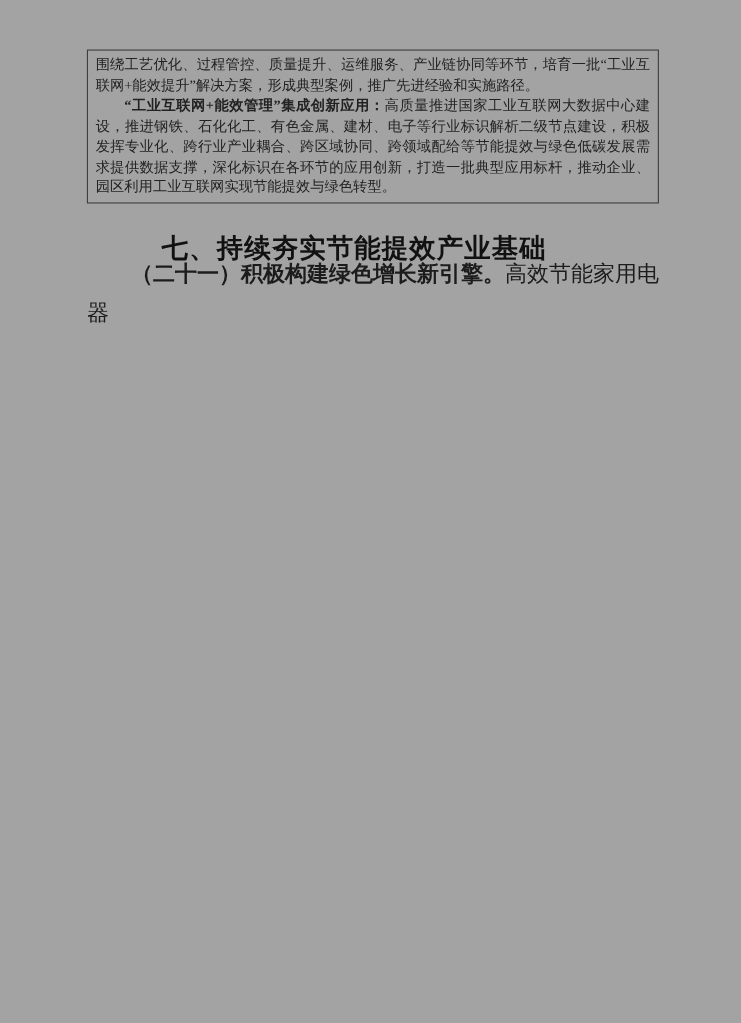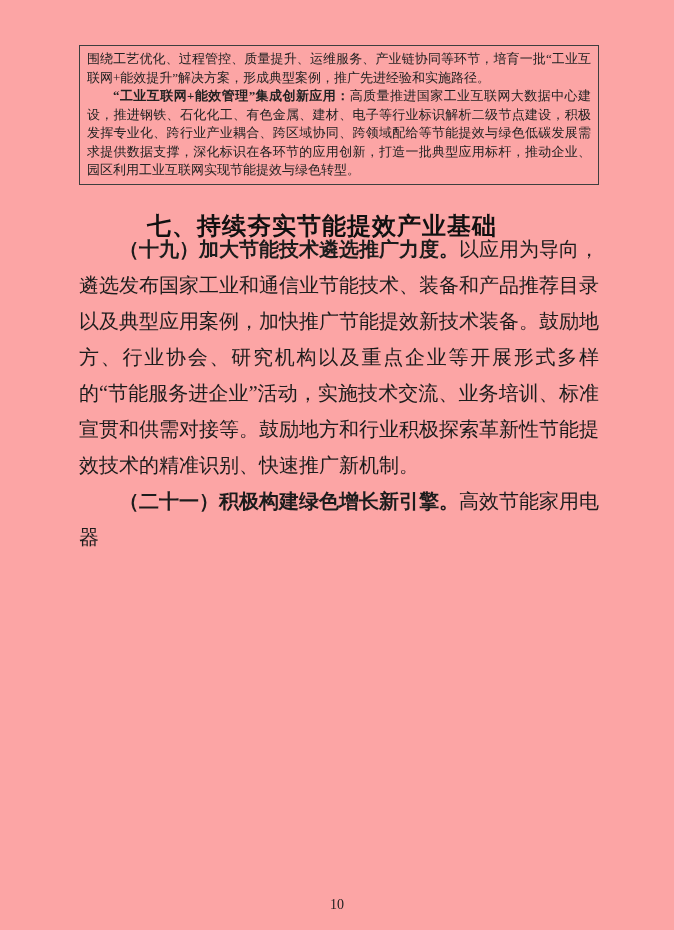--- a/index.html
+++ b/index.html
@@ -4,21 +4,21 @@
 <style>
   html, body {
     margin: 0;
     padding: 0;
     background: #ffffff;
   }
   .page {
     position: relative;
     width: 674px;
     height: 930px;
-    background: #fca5a5;
+    background: #a3a3a3;
     color: #1c1c1c;
     font-family: "Liberation Serif", serif;
     overflow: hidden;
   }
   
   .callout {
     position: absolute;
     left: 79px;
     top: 45px;
     width: 504px;
@@ -89,19 +89,17 @@
 <div class="page">
 
   <div class="callout">
     <p class="no-indent"><b></b><span>围绕工艺优化、过程管控、质量提升、运维服务、产业链协同等环节，培育一批“工业互联网+能效提升”解决方案，形成典型案例，推广先进经验和实施路径。</span></p>
     <p class="indent"><b>“工业互联网+能效管理”集成创新应用：</b><span>高质量推进国家工业互联网大数据中心建设，推进钢铁、石化化工、有色金属、建材、电子等行业标识解析二级节点建设，积极发挥专业化、跨行业产业耦合、跨区域协同、跨领域配给等节能提效与绿色低碳发展需求提供数据支撑，深化标识在各环节的应用创新，打造一批典型应用标杆，推动企业、园区利用工业互联网实现节能提效与绿色转型。</span></p>
   </div>
 
   <h2 class="heading">七、持续夯实节能提效产业基础</h2>
 
   <div class="body-text">
-    <p><b>（十九）加大节能技术遴选推广力度。</b><span>以应用为导向，遴选发布国家工业和通信业节能技术、装备和产品推荐目录以及典型应用案例，加快推广节能提效新技术装备。鼓励地方、行业协会、研究机构以及重点企业等开展形式多样的“节能服务进企业”活动，实施技术交流、业务培训、标准宣贯和供需对接等。鼓励地方和行业积极探索革新性节能提效技术的精准识别、快速推广新机制。</span></p>
     <p><b>（二十一）积极构建绿色增长新引擎。</b><span>高效节能家用电器</span></p>
   </div>
 
-  <div class="pageno">10</div>
 
 </div>
 
 </body></html>

